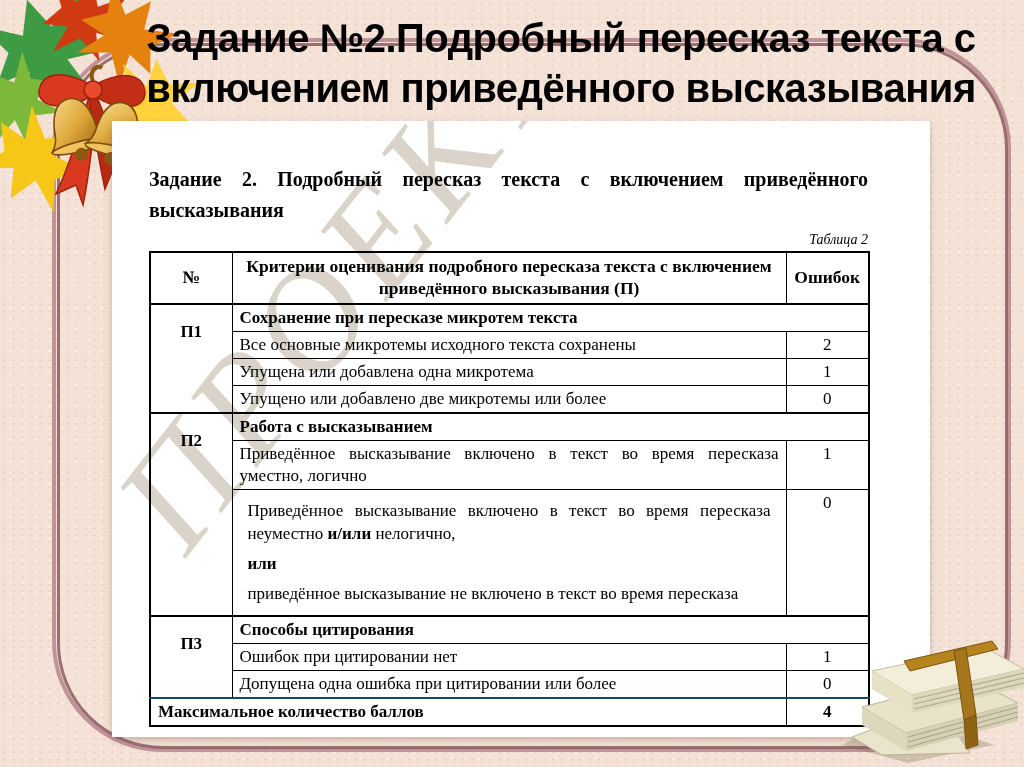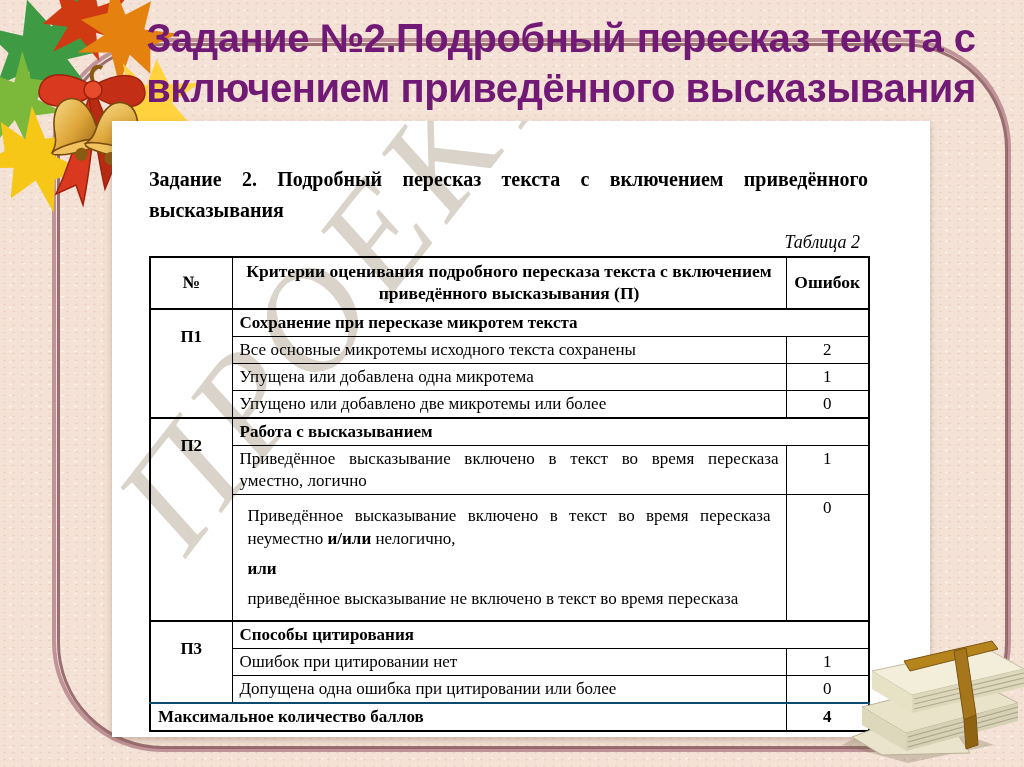--- a/index.html
+++ b/index.html
@@ -21,42 +21,42 @@
   .frame-inner{
     position:absolute;left:57px;top:43px;width:945px;height:700px;
     border:3px solid #8a5a60;border-radius:106px;z-index:1;opacity:.85;
   }
   
   .slide-title{
     position:absolute;top:13px;left:0;right:0;z-index:4;
     padding-left:108px;padding-right:10px;
     text-align:center;
     font-family:"Liberation Sans","DejaVu Sans",sans-serif;
-    font-weight:bold;font-size:40px;line-height:50px;color:#701a75;
+    font-weight:bold;font-size:40px;line-height:50px;color:#000000;
     letter-spacing:-0.5px;
   }
   
   .page{
     position:absolute;left:112px;top:121px;width:818px;height:616px;
     background:#ffffff;z-index:3;overflow:hidden;
     box-shadow:0 3px 7px rgba(125,88,78,.35);
   }
   .watermark{
     position:absolute;left:-30px;top:356px;z-index:0;
     transform:rotate(-52deg);transform-origin:0 0;
     font-style:italic;font-size:145px;letter-spacing:10px;white-space:nowrap;
     color:rgba(160,146,120,.40);
   }
   .page-content{position:relative;z-index:1;padding:27px 62px 0 37px;}
   .doc-heading{
     font-weight:bold;font-size:20px;line-height:1.55;text-align:justify;
     color:#000;margin:16px 0 6px 0;
   }
   .table-caption{
-    font-style:italic;font-size:18px;text-align:right;margin:0 8px 3px 0;color:#000;
+    font-style:italic;font-size:14px;text-align:right;margin:0 0 3px 0;color:#000;
   }
   
   table.criteria{
     border-collapse:collapse;width:719px;table-layout:fixed;
     font-size:17px;line-height:1.3;color:#000;
     border:2px solid #000;
   }
   .criteria col.c-num{width:82px;}
   .criteria col.c-crit{width:554px;}
   .criteria col.c-score{width:83px;}

